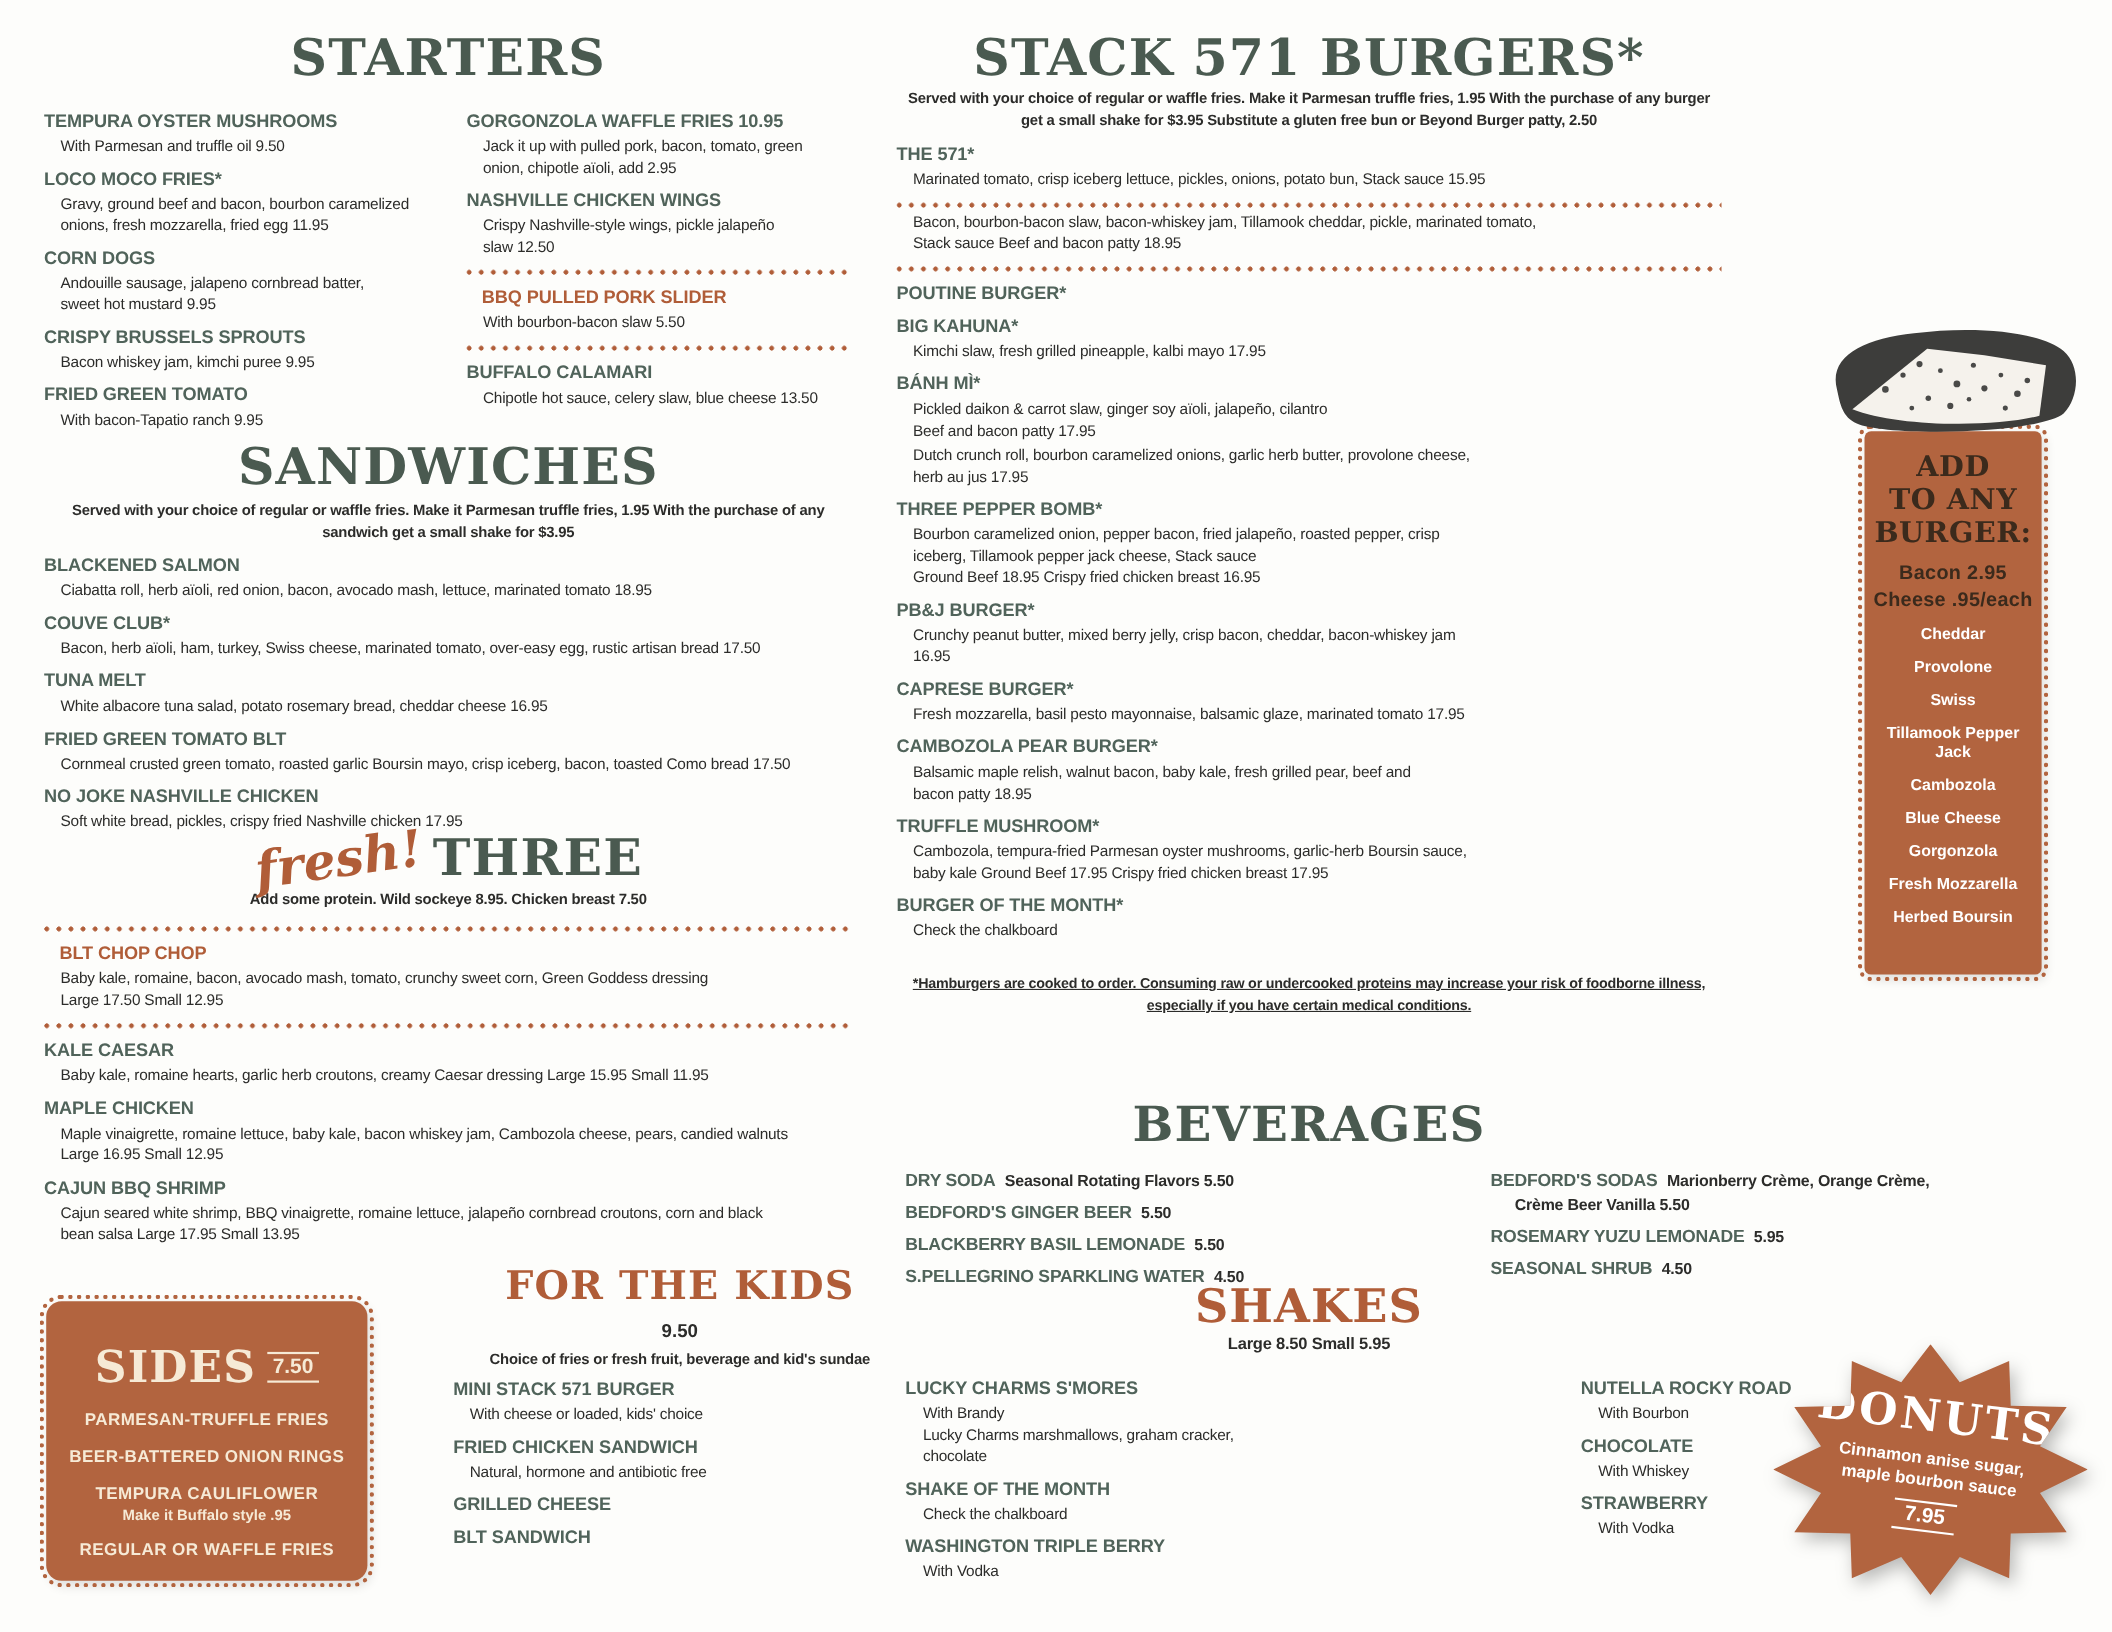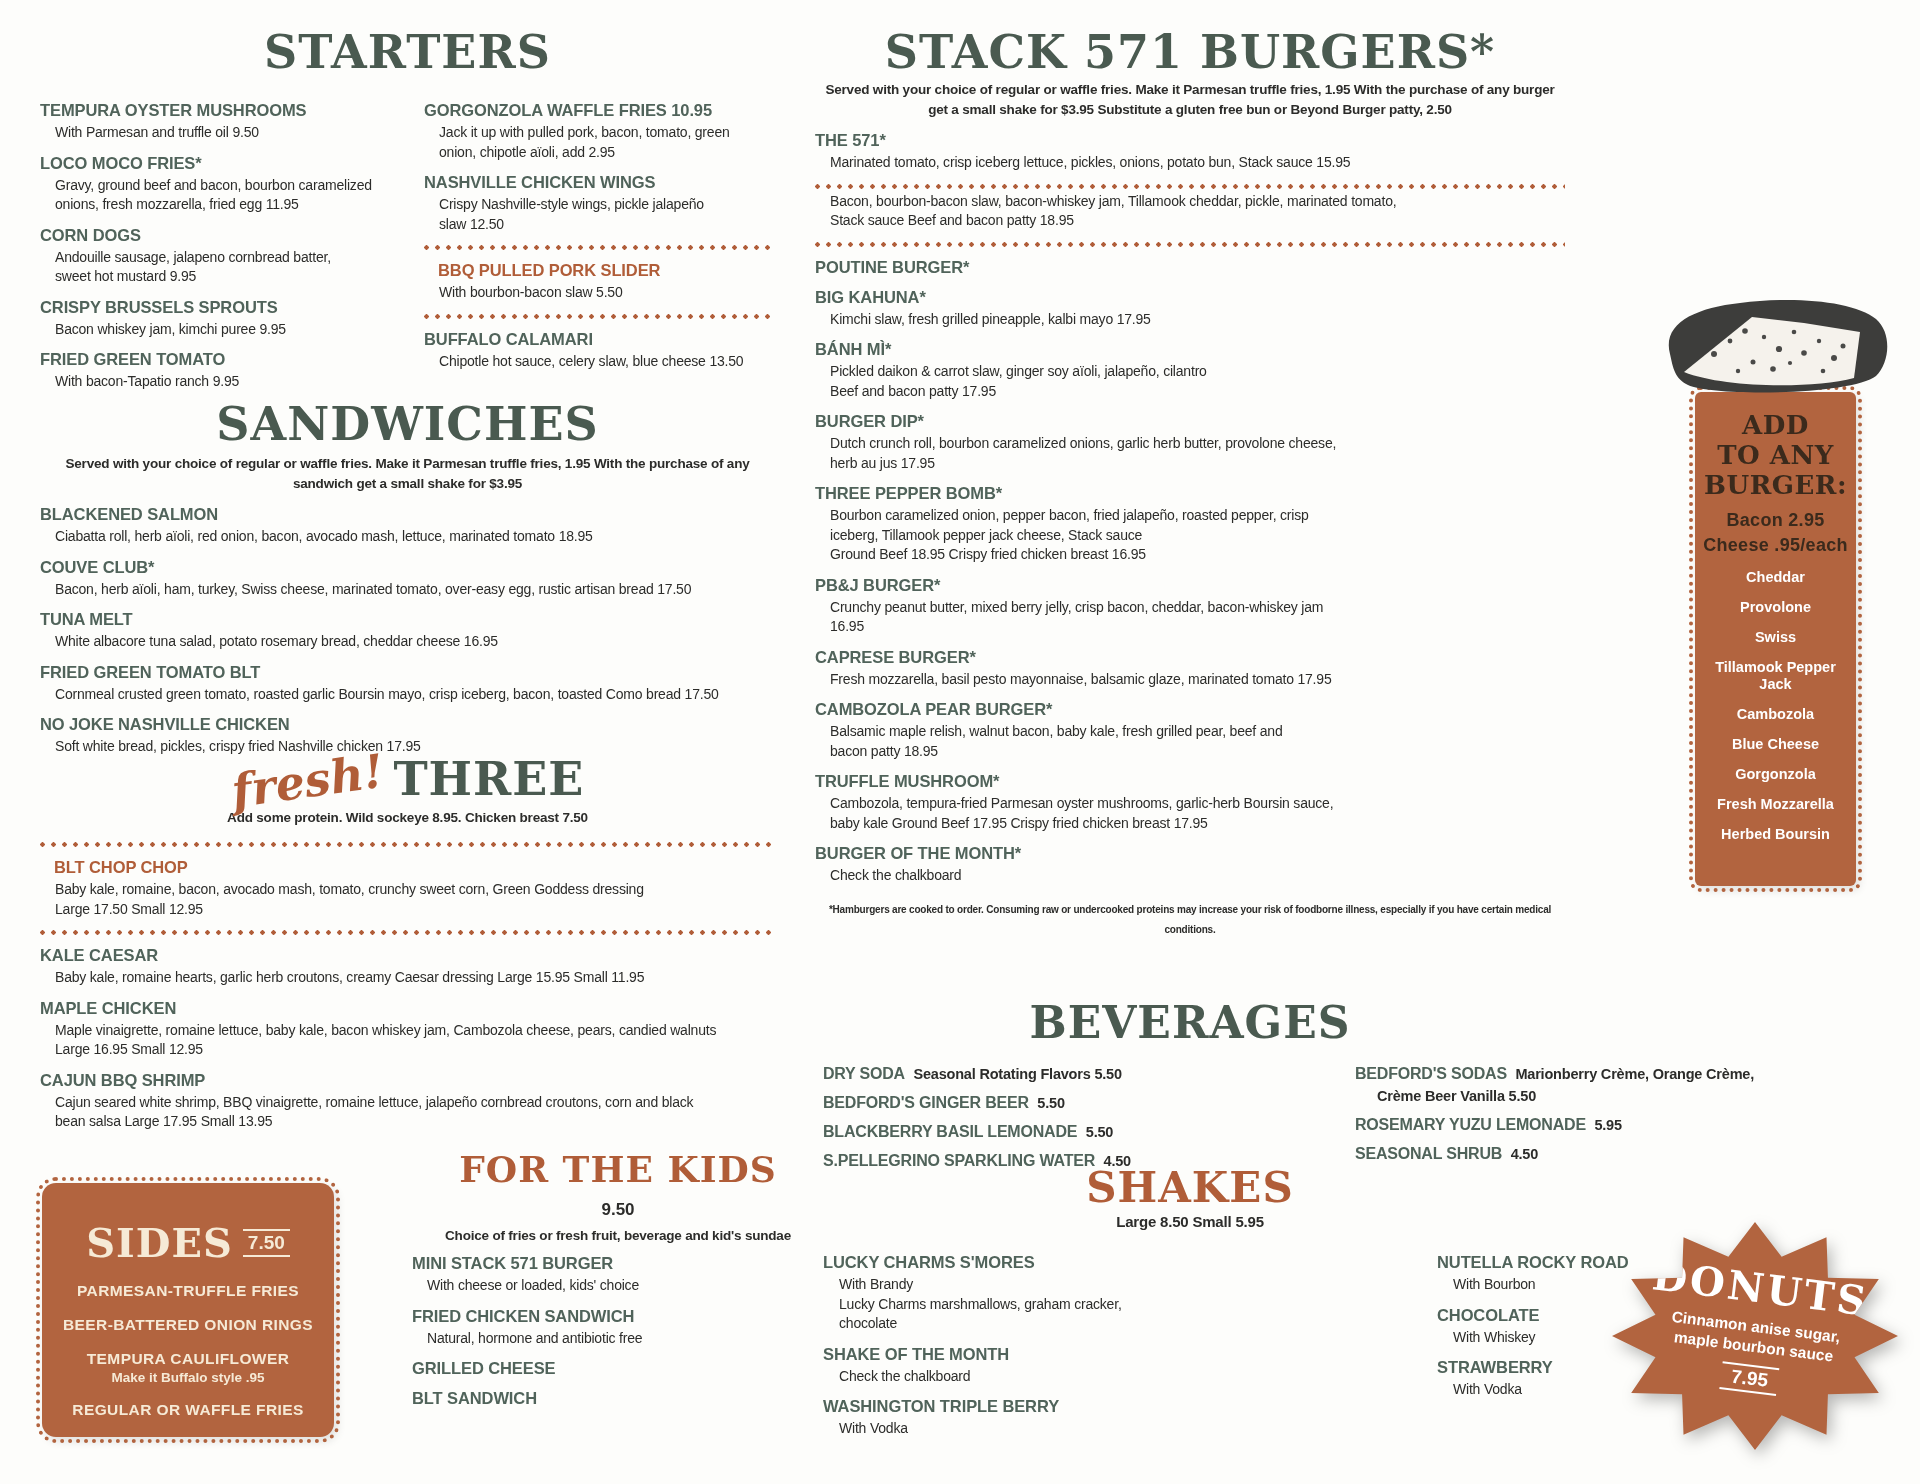--- a/index.html
+++ b/index.html
@@ -236,21 +236,20 @@
     <div>
       <div class="iname">BIG KAHUNA*</div>
       <div class="idesc">Kimchi slaw, fresh grilled pineapple, kalbi mayo  17.95</div>
     </div>
     <div>
       <div class="iname">BÁNH MÌ*</div>
       <div class="idesc">Pickled daikon &amp; carrot slaw, ginger soy aïoli, jalapeño, cilantro
 Beef and bacon patty 17.95</div>
     </div>
     <div>
-      <div class="iname">BURGER DIP*</div>
       <div class="idesc">Dutch crunch roll, bourbon caramelized onions, garlic herb butter, provolone cheese,
 herb au jus  17.95</div>
     </div>
     <div>
       <div class="iname">THREE PEPPER BOMB*</div>
       <div class="idesc">Bourbon caramelized onion, pepper bacon, fried jalapeño, roasted pepper, crisp
 iceberg, Tillamook pepper jack cheese, Stack sauce
 Ground Beef 18.95   Crispy fried chicken breast 16.95</div>
     </div>
     <div>
@@ -269,21 +268,21 @@
     </div>
     <div>
       <div class="iname">TRUFFLE MUSHROOM*</div>
       <div class="idesc">Cambozola, tempura-fried Parmesan oyster mushrooms, garlic-herb Boursin sauce,
 baby kale   Ground Beef 17.95   Crispy fried chicken breast 17.95</div>
     </div>
     <div>
       <div class="iname">BURGER OF THE MONTH*</div>
       <div class="idesc">Check the chalkboard</div>
     </div>
-    <div class="note" style="margin-top:14px;font-size:10px;">*Hamburgers are cooked to order. Consuming raw or undercooked proteins may increase
+    <div class="note" style="margin-top:28px;font-size:13px;text-decoration:underline;">*Hamburgers are cooked to order. Consuming raw or undercooked proteins may increase
 your risk of foodborne illness, especially if you have certain medical conditions.</div>
   </div>
 
   <svg class="sec" style="left:1652px;top:292px;z-index:2;" width="244" height="108" viewBox="0 0 244 108">
     <path fill="#3d3d3b" d="M18,62 C10,32 42,16 88,11 C142,4 202,9 224,27 C240,41 238,70 224,84 C200,103 62,105 36,93 C23,87 21,76 18,62 Z"></path>
     <path fill="#f5f2ec" d="M32,80 L100,25 L152,31 L208,40 L202,86 C160,97 72,96 32,80 Z"></path>
     <g fill="#4a4a48">
       <circle cx="62" cy="62" r="3"></circle>
         <circle cx="78" cy="49" r="2.4"></circle>
         <circle cx="93" cy="39" r="2.8"></circle>

